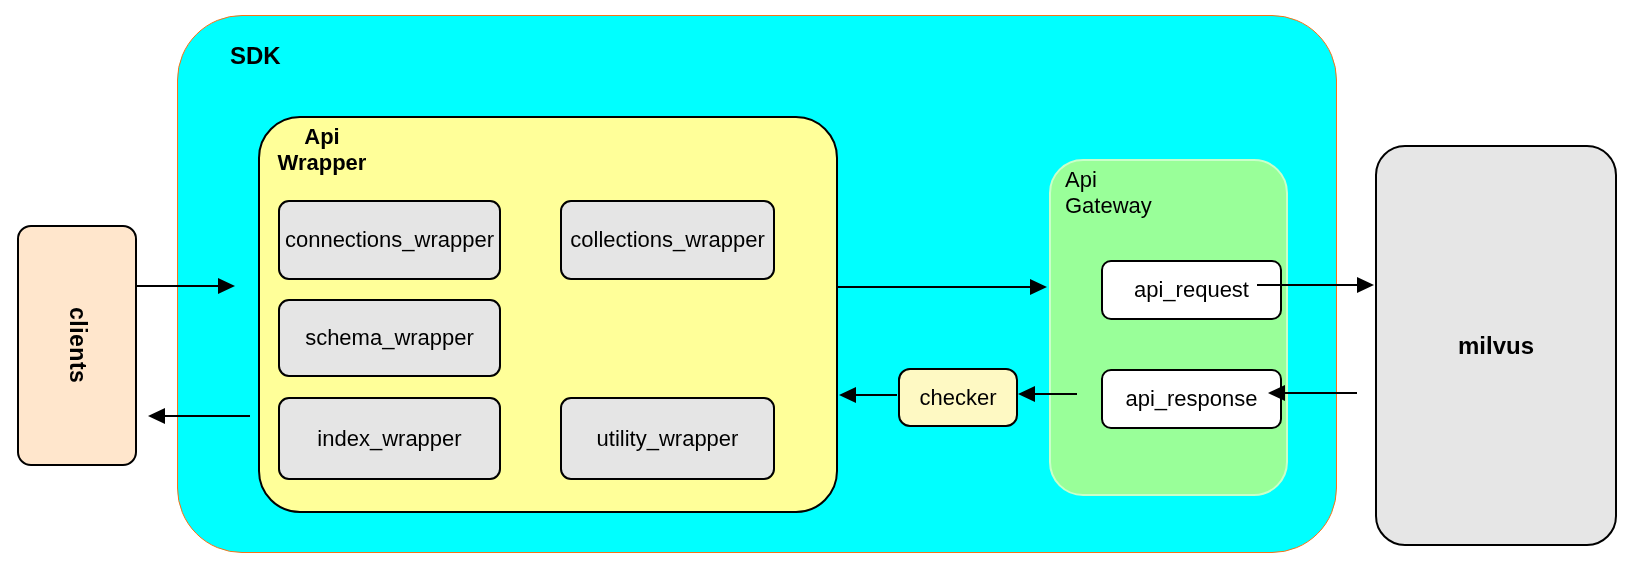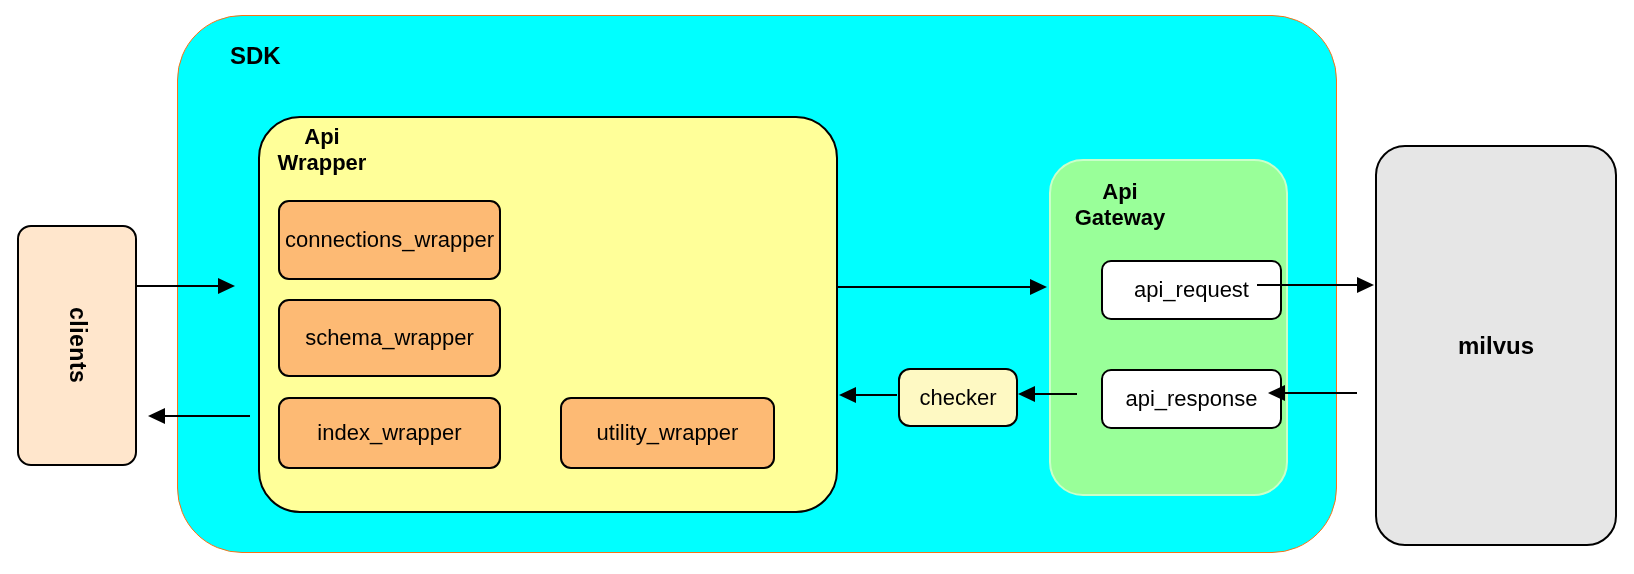--- a/index.html
+++ b/index.html
@@ -34,37 +34,37 @@
   }
   .wrapper-node {
     left: 80px; top: 100px; width: 580px; height: 397px;
     background: #FFFF99; border: 2px solid #000; border-radius: 42px;
   }
   .wrapper-label {
     left: 4px; top: 6px; width: 116px;
     text-align: center; font-weight: bold; font-size: 22px; line-height: 26px;
   }
   .wbox {
-    background: #fdba74; border: 2px solid #000; border-radius: 11px;
+    background: #e5e5e5; border: 2px solid #000; border-radius: 11px;
     display: flex; align-items: center; justify-content: center;
     font-size: 22px; white-space: nowrap;
   }
   .col1 { left: 18px;  width: 223px; }
   .col2 { left: 300px; width: 215px; }
   .row1 { top: 82px;  height: 80px; }
   .row2 { top: 181px; height: 78px; }
-  .row3 { top: 279px; height: 72px; }
+  .row3 { top: 279px; height: 83px; }
 
   .gateway-node {
     left: 871px; top: 143px; width: 239px; height: 337px;
     background: #99FF99; border: 2px solid #c9ffc9; border-radius: 34px;
   }
   .gateway-label {
-    left: 14px; top: 18px; width: 110px;
-    text-align: center; font-weight: bold; font-size: 22px; line-height: 26px;
+    left: 14px; top: 6px; width: 110px;
+    font-weight: normal; font-size: 22px; line-height: 26px;
   }
   .gbox {
     left: 29px; width: 181px; height: 60px;
     background: #fff; border: 2px solid #000; border-radius: 10px;
     display: flex; align-items: center; justify-content: center;
     font-size: 22px; white-space: nowrap; margin-left: 21px;
   }
   .gbox.request  { top: 99px; }
   .gbox.response { top: 208px; }
 
@@ -112,20 +112,21 @@
     <span class="clients-label">clients</span>
   </div>
 
   <div class="abs sdk-node">
     <div class="abs sdk-label">SDK</div>
 
     <div class="abs wrapper-node">
       <div class="abs wrapper-label">Api Wrapper</div>
 
       <div class="abs wbox col1 row1">connections_wrapper</div>
+      <div class="abs wbox col2 row1">collections_wrapper</div>
       <div class="abs wbox col1 row2">schema_wrapper</div>
       <div class="abs wbox col1 row3">index_wrapper</div>
       <div class="abs wbox col2 row3">utility_wrapper</div>
     </div>
 
     <div class="abs checker-node">checker</div>
 
     <div class="abs gateway-node">
       <div class="abs gateway-label">Api Gateway</div>
       <div class="abs gbox request">api_request</div>

